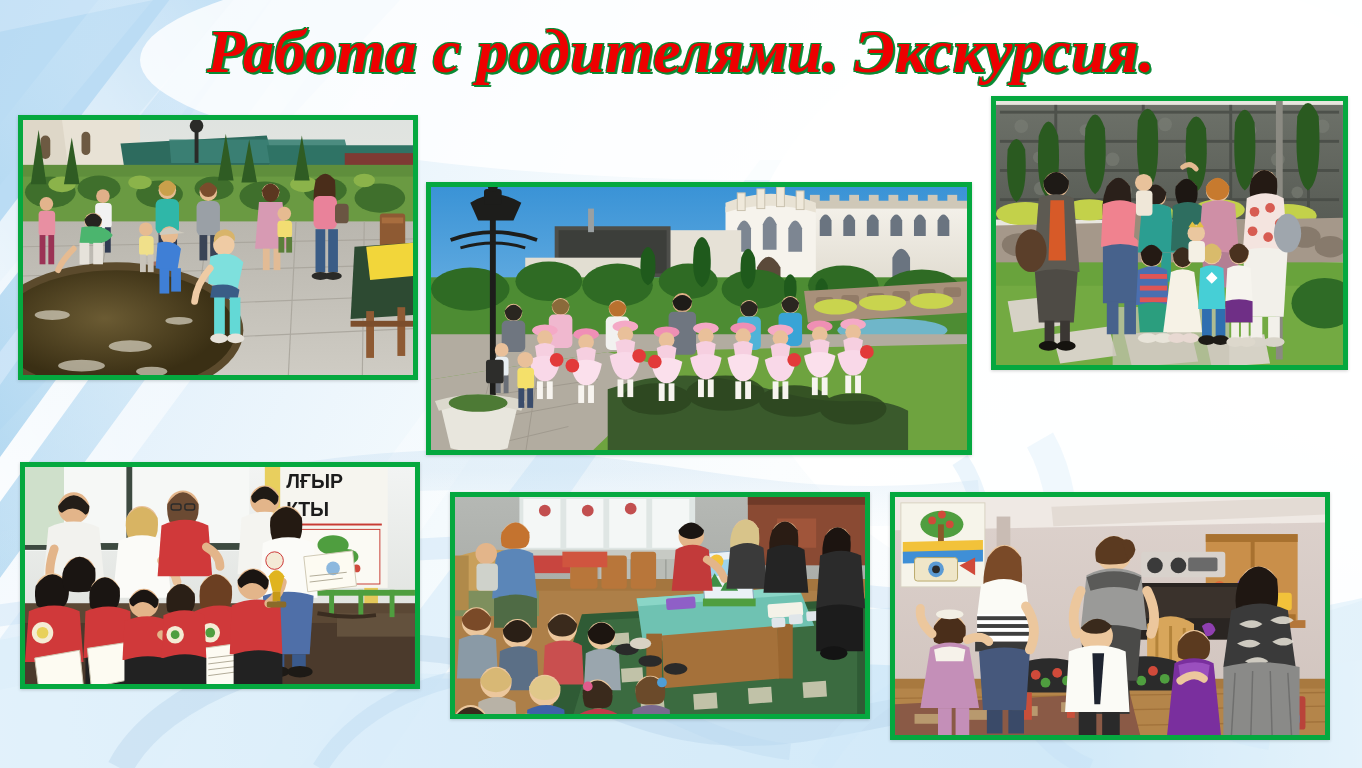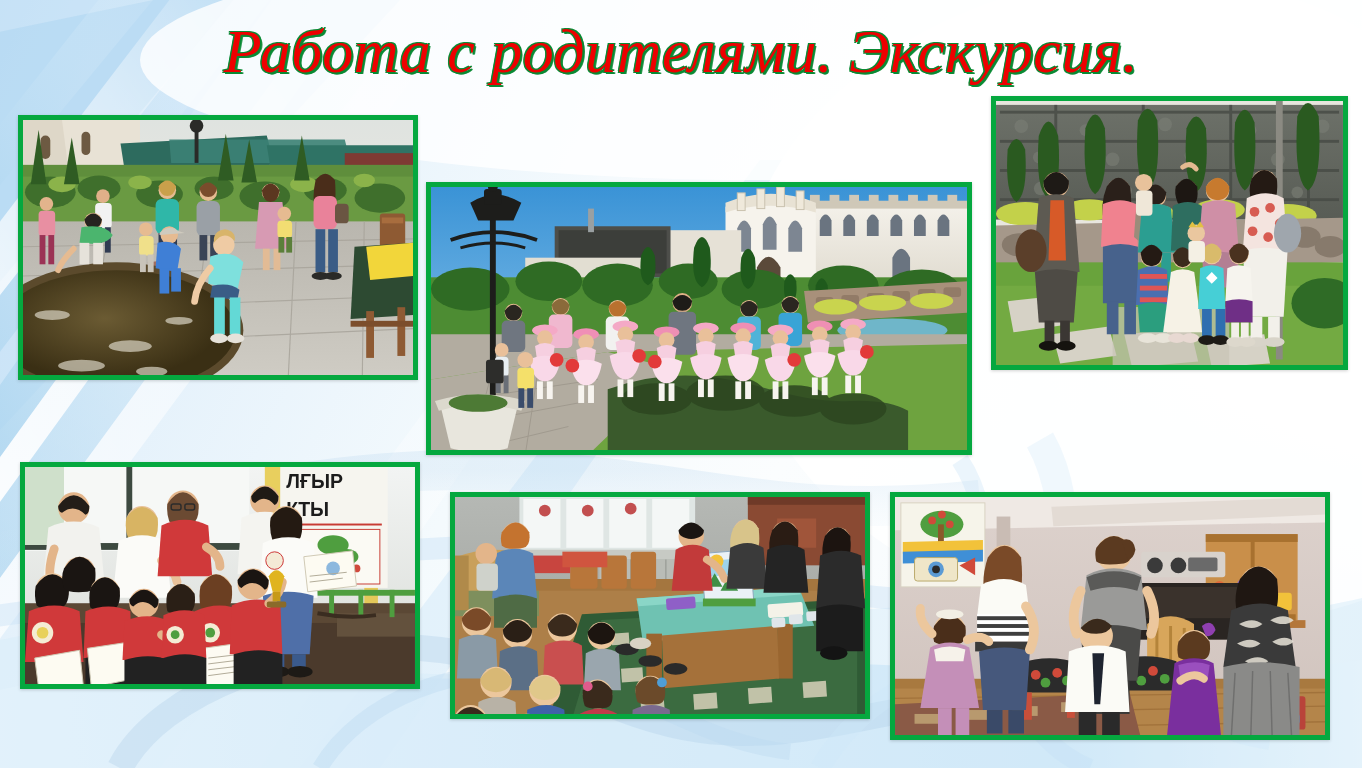--- a/index.html
+++ b/index.html
@@ -15,21 +15,21 @@
     position:absolute;inset:0;
     background:
       radial-gradient(ellipse 900px 520px at 112% 34%, #ffffff 0%, #fbfdfd 38%, rgba(255,255,255,0) 70%),
       linear-gradient(116deg,#cfe6f7 0%, #e4f1fb 18%, #f4fafd 40%, #fbfdfe 58%, #f7fbfd 74%, #eef7fb 100%);
   }
 
   
   .title{
     position:absolute;left:0;right:0;top:16px;text-align:center;
     font-family:"Liberation Serif","DejaVu Serif",serif;
-    font-style:italic;font-weight:normal;
+    font-style:italic;font-weight:bold;
     font-size:62px;letter-spacing:0.5px;white-space:nowrap;
     color:#ee0000;
     text-shadow:
       1.6px 1.6px 0 #0a8a34,
       -1.2px 1.4px 0 #0a8a34,
       1.6px -0.6px 0 #0a8a34,
       -1.2px -0.8px 0 #0a8a34,
       2.4px 2.4px 0 rgba(10,138,52,.85);
   }
 

